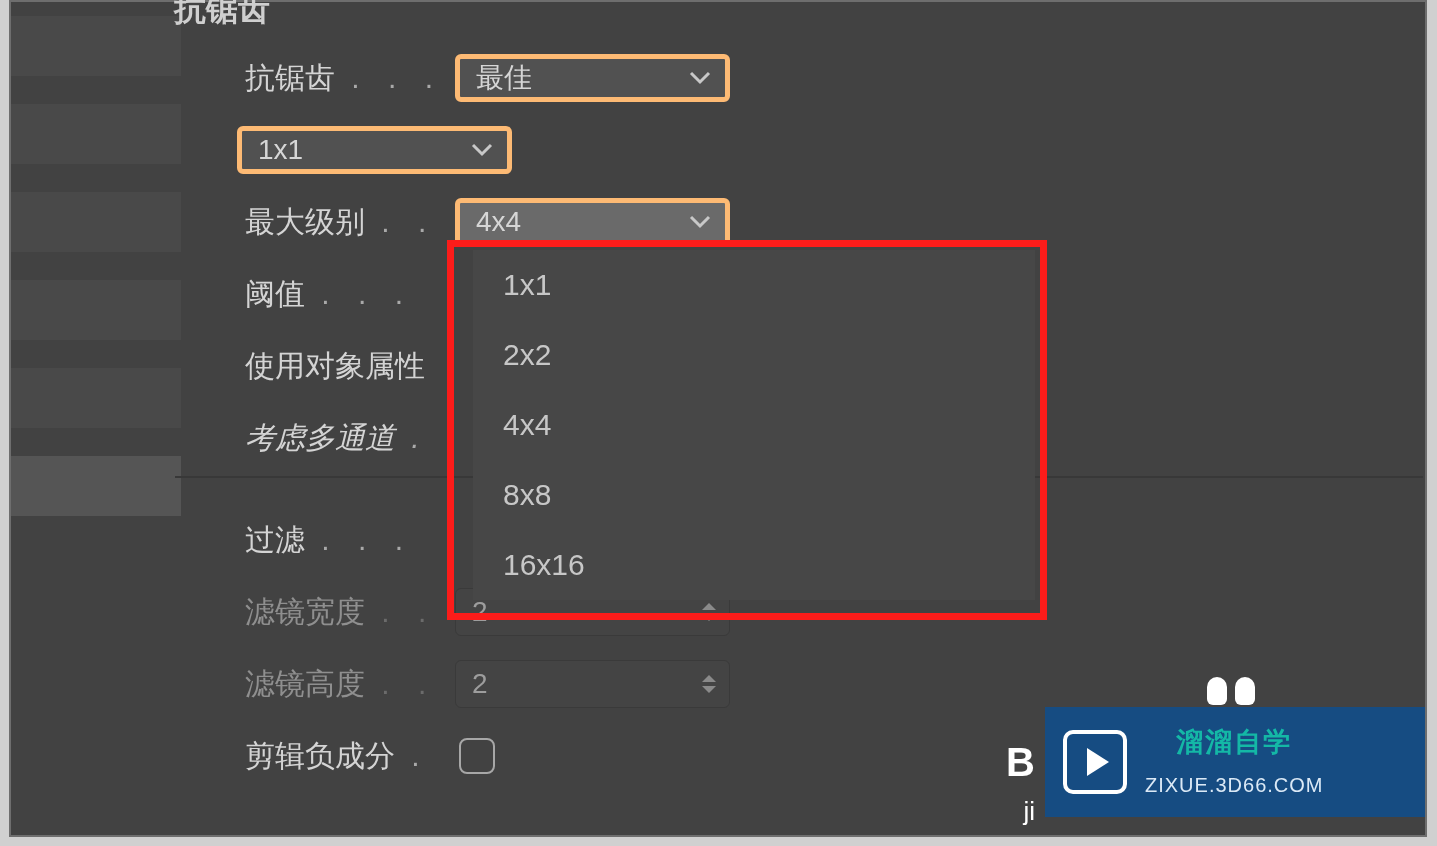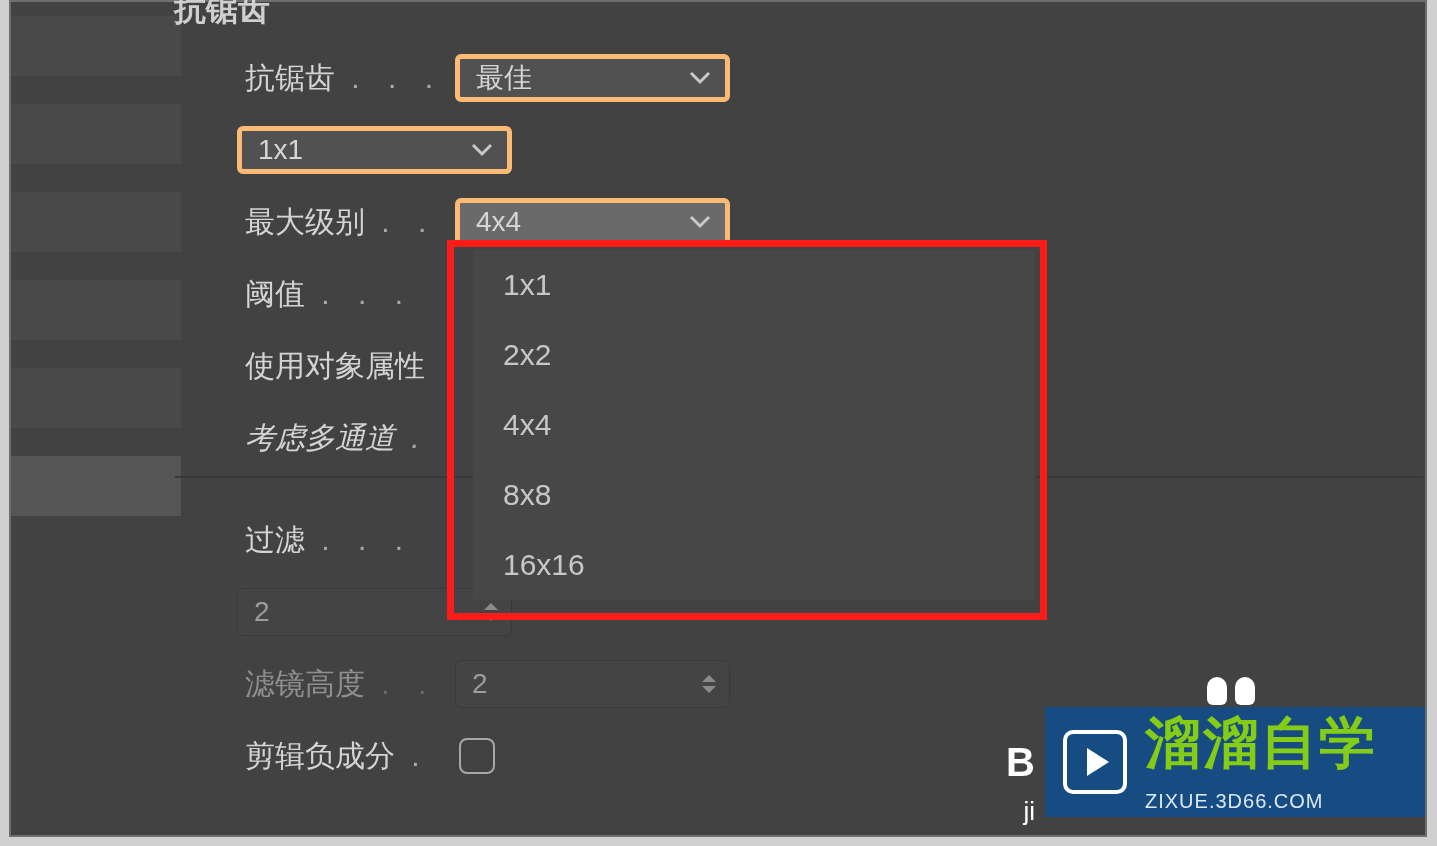--- a/index.html
+++ b/index.html
@@ -214,22 +214,22 @@
     border-left: 22px solid #ffffff;
     border-top: 14px solid transparent;
     border-bottom: 14px solid transparent;
     margin-left: 6px;
   }
   .watermark .wm-text {
     margin-left: 18px;
     line-height: 1.1;
   }
   .watermark .wm-main {
-    color: #84cc16;
-    font-size: 56px;
+    color: #14b8a6;
+    font-size: 27px;
     font-weight: 600;
     letter-spacing: 2px;
     text-align: center;
   }
   .watermark .wm-sub {
     color: #dbe9f6;
     font-size: 20px;
     letter-spacing: 1px;
     margin-top: 16px;
   }
@@ -346,20 +346,24 @@
 
     <div class="row">
       <div class="label">
         <span>过滤</span>
         <span class="dots">. . .</span>
       </div>
     </div>
 
 
     <div class="row">
+      <div class="label disabled">
+        <span>滤镜宽度</span>
+        <span class="dots disabled">. .</span>
+      </div>
       <div class="spin">
         <span>2</span>
         <div class="stepper">
           <div class="up"></div>
             <div class="down"></div>
         </div>
       </div>
     </div>
 
     <div class="row">

